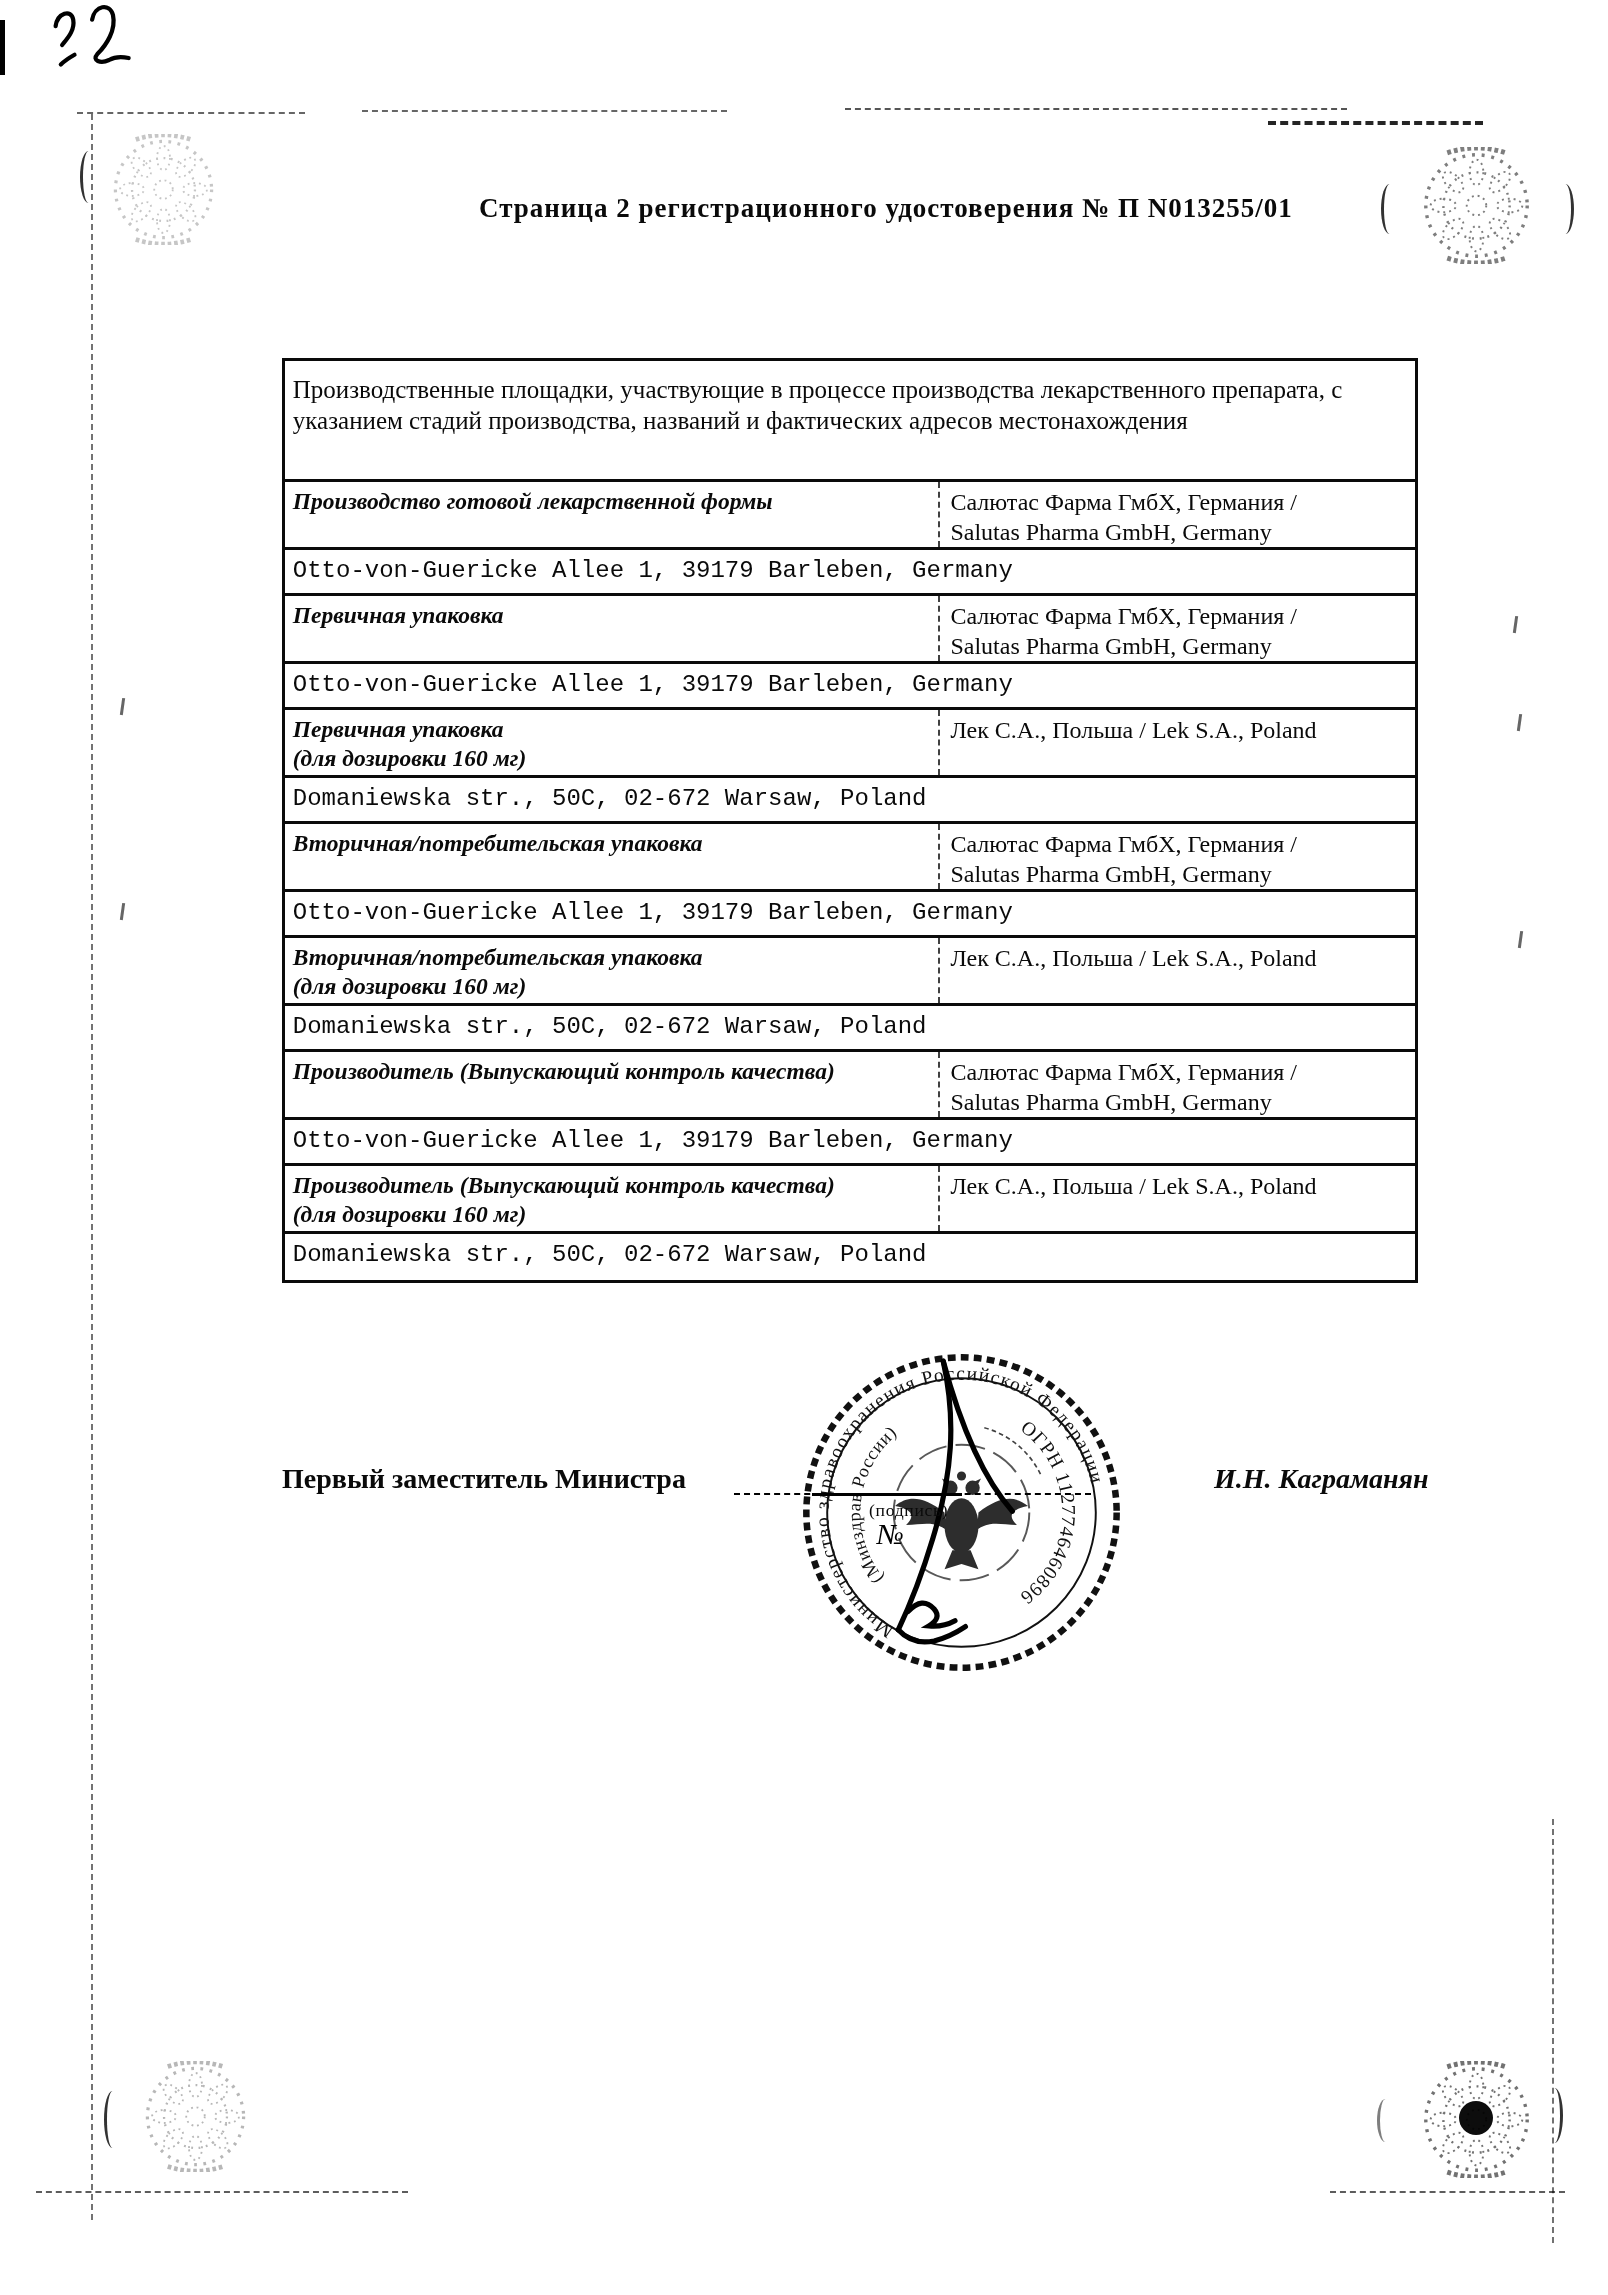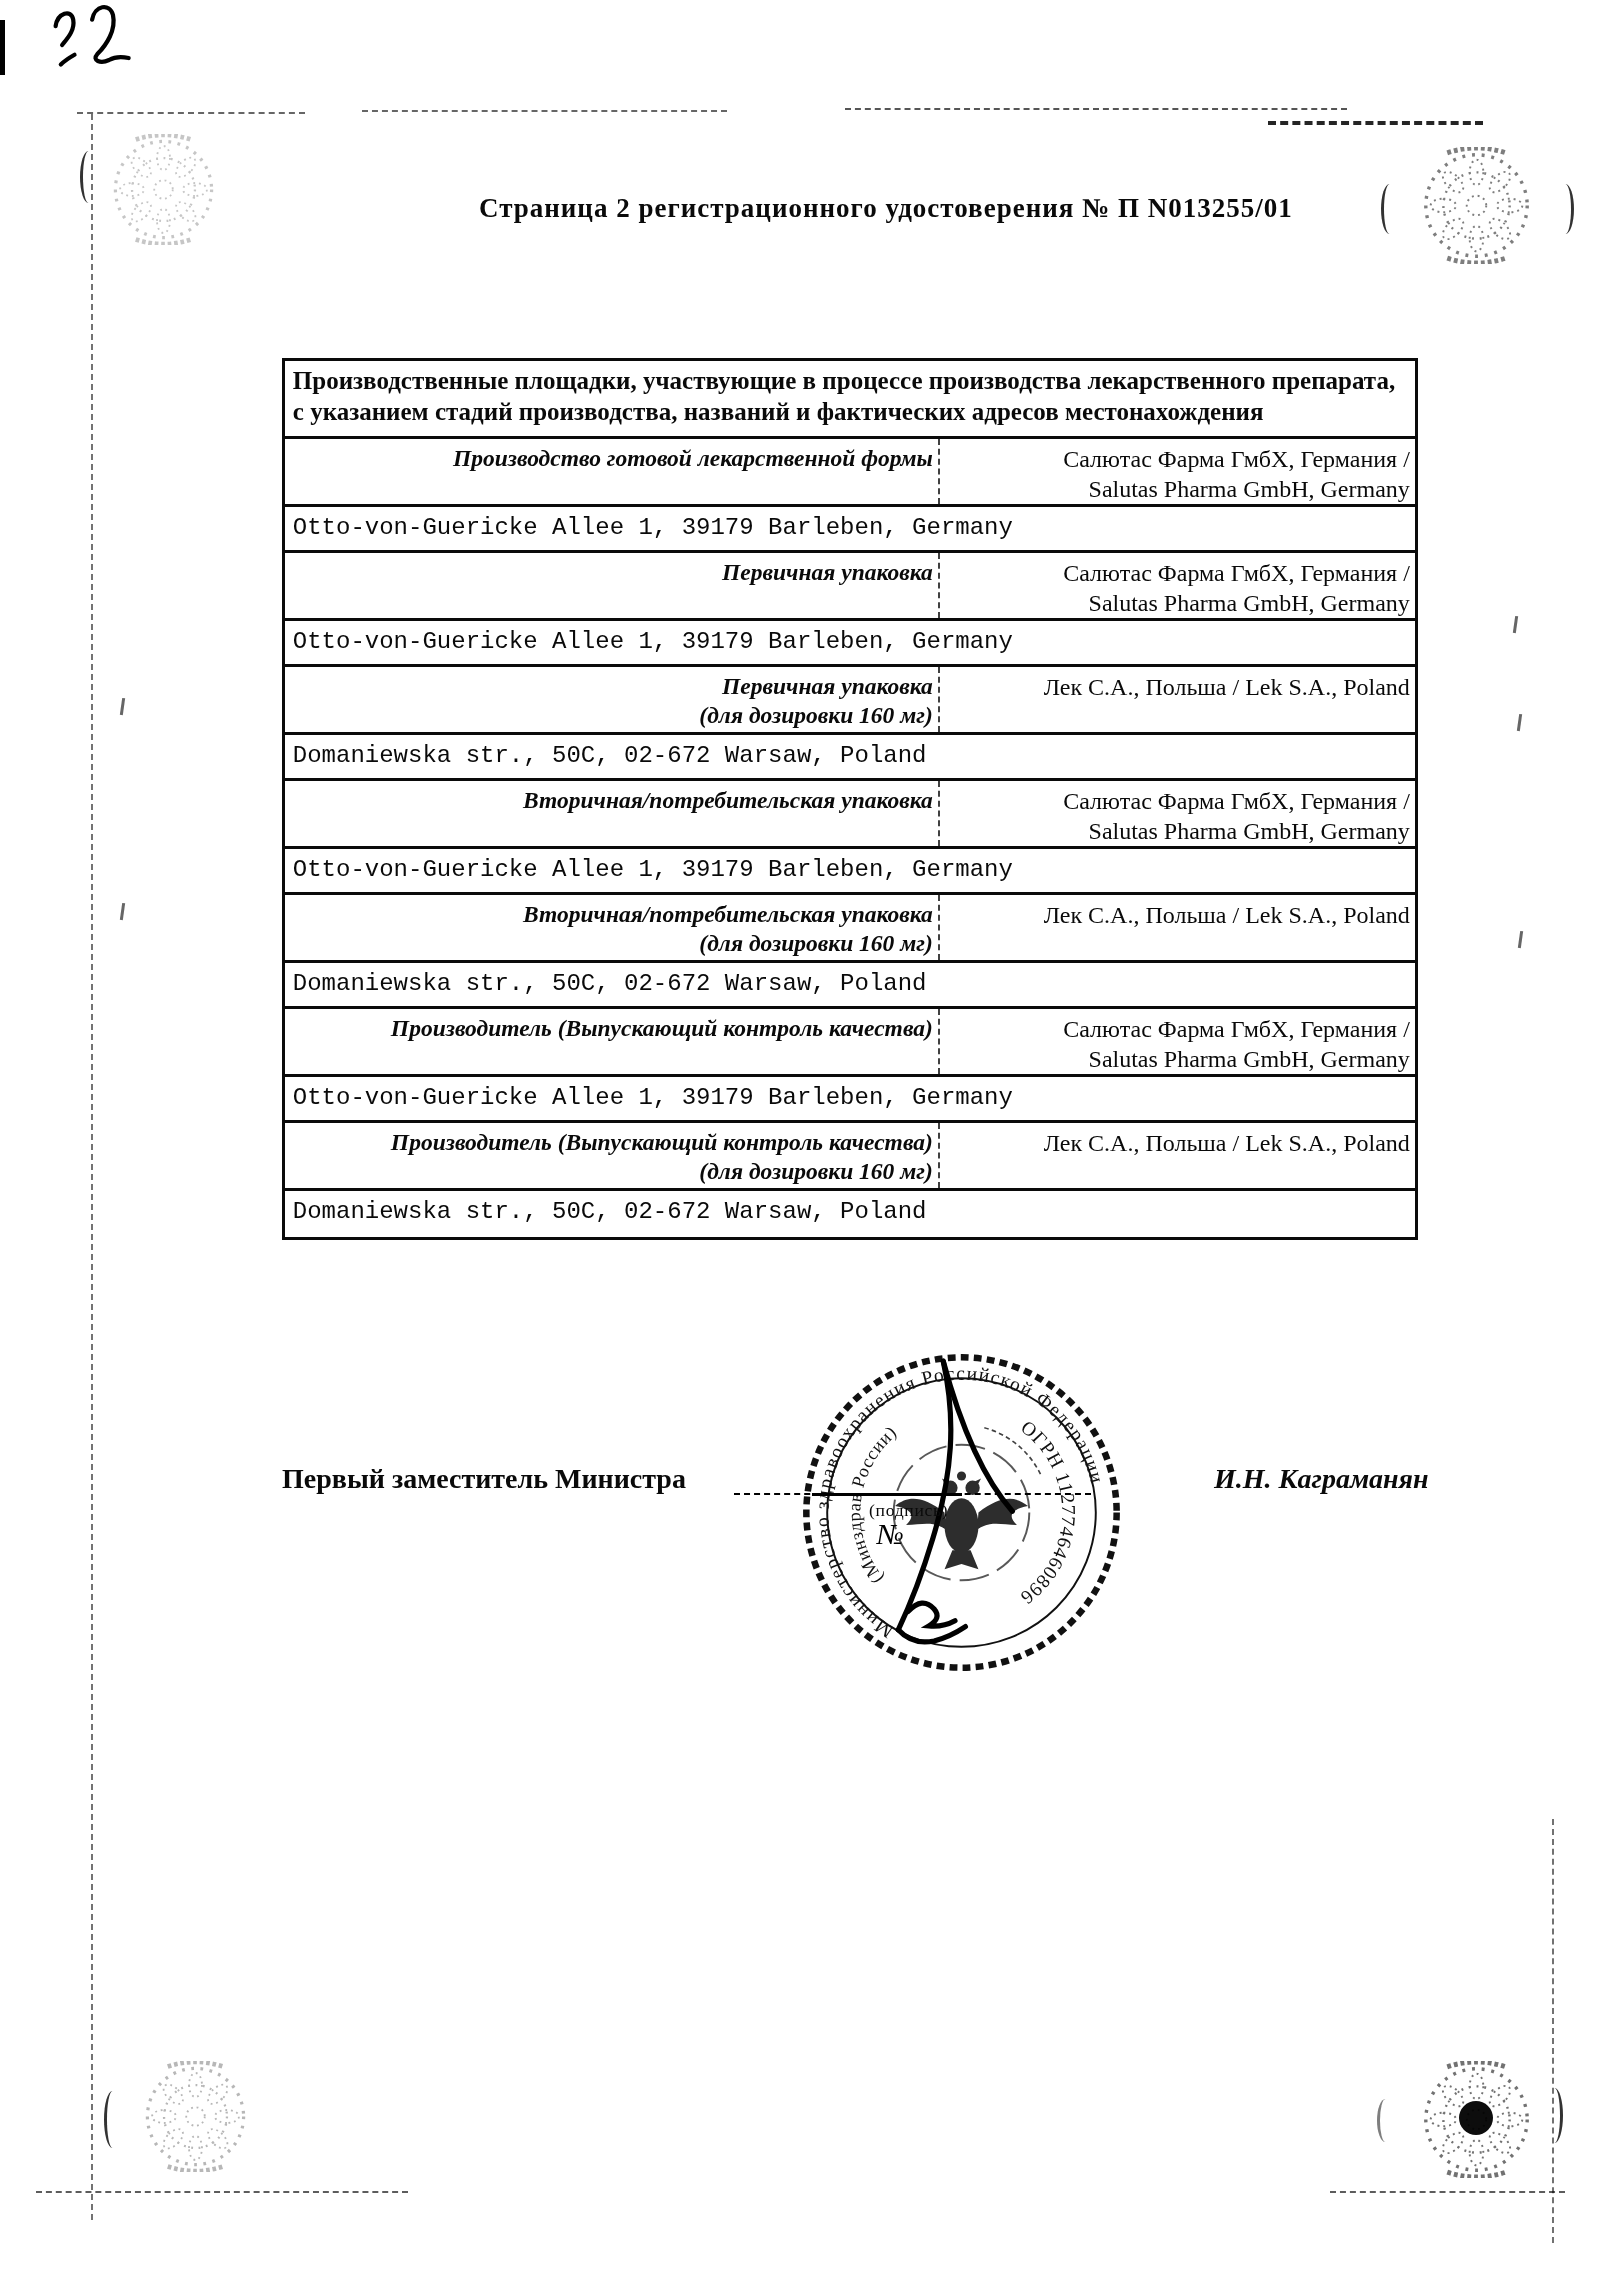--- a/index.html
+++ b/index.html
@@ -32,22 +32,22 @@
   
   .doc-header {
     left:479px; top:193px; font-size:27px; font-weight:600;
     letter-spacing:1px; white-space:nowrap;
   }
 
   
   .sites-table { left:282px; top:358px; width:1136px; border:3.3px solid #0a0a0a; }
   .trow { border-bottom:3.3px solid #0a0a0a; display:flex; }
   .trow:last-child { border-bottom:none; }
-  .thead { display:block; height:78px; padding:3.9px 9px 0 7.8px; font-weight:700; font-size:25px; line-height:31px; }
-  .pair { height:68px;text-align:right; }
+  .thead { display:block; height:112px; padding:3.9px 9px 0 7.8px; font-weight:400; font-size:25px; line-height:31px;margin-top:9px; }
+  .pair { height:68px; }
   .cl { width:653px; padding:5.2px 5.2px 0 7.8px; }
   .cr { flex:1; border-left:2px dashed rgba(0,0,0,.75); padding:5.2px 5.2px 0 10.4px; }
   .stage { font-style:italic; font-weight:600; font-size:23.5px; line-height:29px; }
   .comp { font-size:24px; line-height:30px; }
   .dos:empty, .comp:empty { display:none; }
   .addr-row { display:block; height:46px; padding:6.5px 7.8px 0 7.8px; }
   .addr { font-size:24px;font-family:Liberation Mono, monospace; }
 
   
   .sig-pos  { left:282px;  top:1463px; font-size:28px; font-weight:700; white-space:nowrap; }

